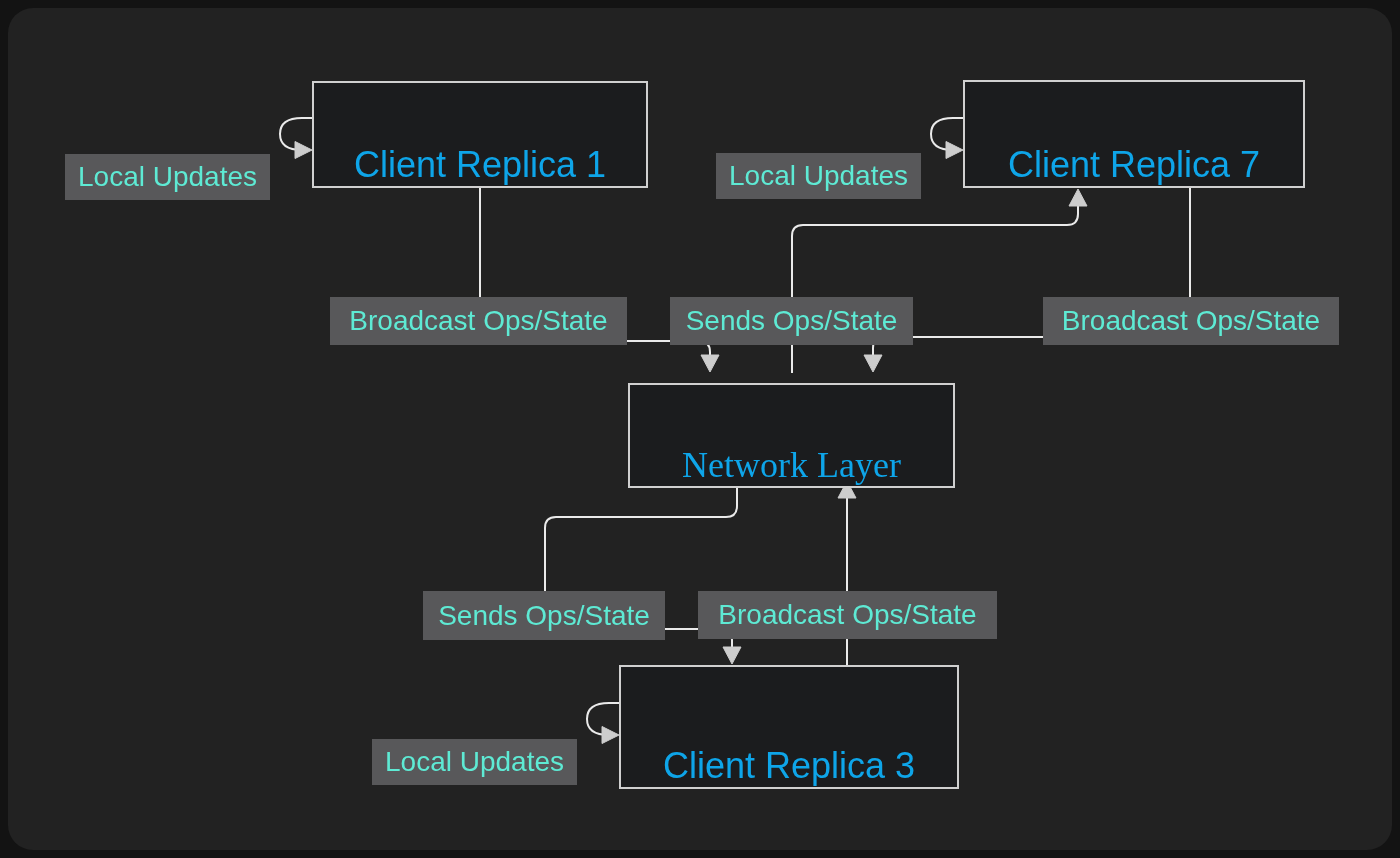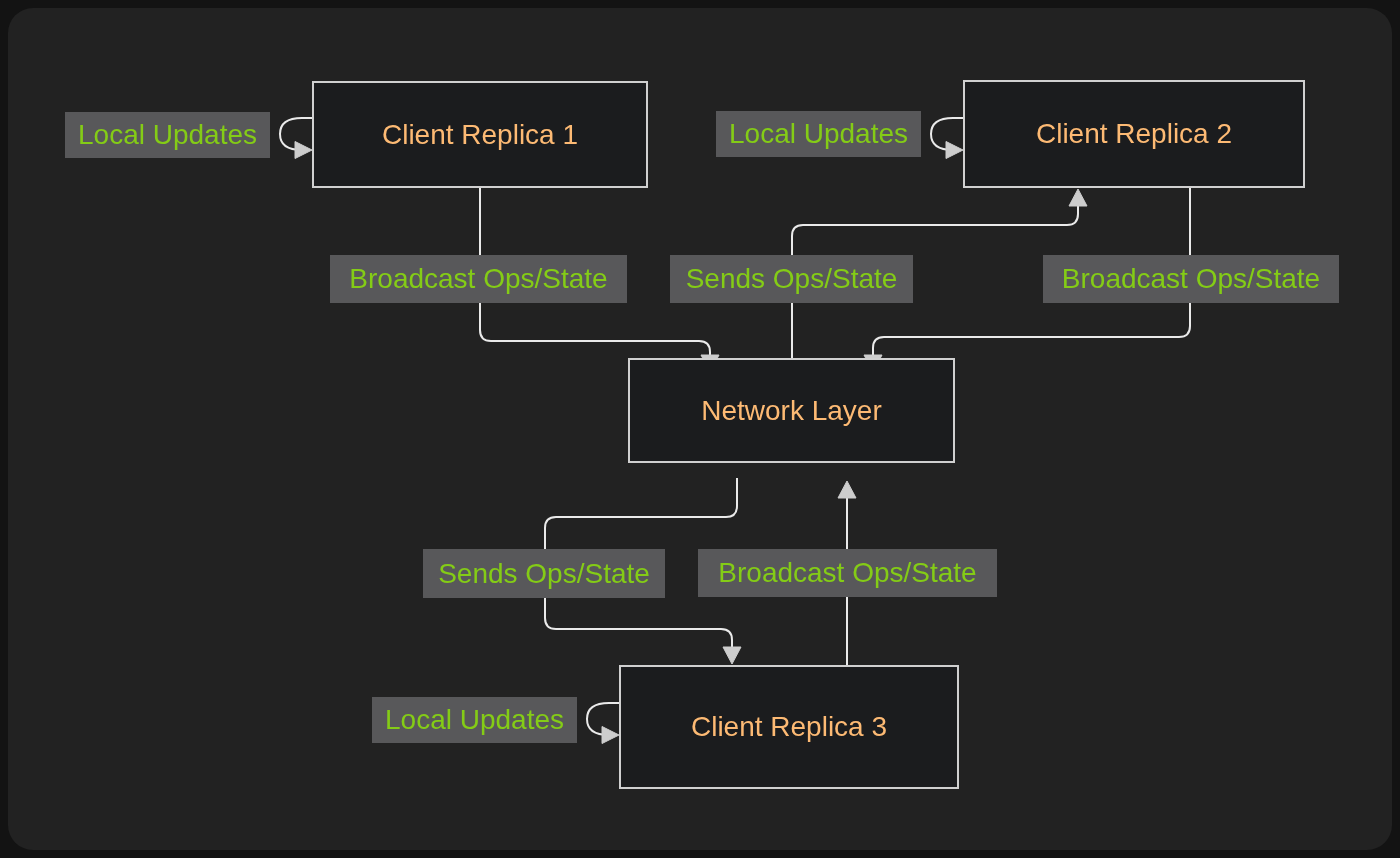--- a/index.html
+++ b/index.html
@@ -47,36 +47,37 @@
     fill: #cdcdcd;
     stroke: #cdcdcd;
     stroke-width: 1px;
   }
   .node {
     position: absolute;
     background: #1b1c1e;
     border: 2px solid #d0d0d0;
     box-sizing: border-box;
     display: flex;
-    align-items: center;
+    align-items: flex-end;
     justify-content: center;
-    color: #fdba74;
-    font-size: 28px;
+    color: #0ea5e9;
+    font-size: 36px;
     white-space: nowrap;
   }
   .edge-label {
     position: absolute;
     background: #58585a;
     box-sizing: border-box;
     display: flex;
     align-items: center;
     justify-content: center;
-    color: #84cc16;
+    color: #5eead4;
     font-size: 28px;
     white-space: nowrap;
+    margin-top: 42px;
   }
 </style>
 </head>
 <body>
 
 <div class="page">
   <div class="canvas"></div>
 
   <div class="layer">
 
@@ -105,24 +106,24 @@
 
       <path class="edge" d="M 847 665 L 847 497"></path>
       <polygon class="arrow" points="847,481 838,498 856,498"></polygon>
     </svg>
 
     <div class="node" style="left:312px; top:81px; width:336px; height:107px;">
       <span>Client Replica 1</span>
     </div>
 
     <div class="node" style="left:963px; top:80px; width:342px; height:108px;">
-      <span>Client Replica 2</span>
+      <span>Client Replica 7</span>
     </div>
 
-    <div class="node" style="left:628px; top:358px; width:327px; height:105px;">
+    <div class="node" style="left:628px; top:383px; width:327px; height:105px;font-family:Liberation Serif, serif;">
       <span>Network Layer</span>
     </div>
 
     <div class="node" style="left:619px; top:665px; width:340px; height:124px;">
       <span>Client Replica 3</span>
     </div>
 
     <div class="edge-label" style="left:65px; top:112px; width:205px; height:46px;">Local Updates</div>
 
     <div class="edge-label" style="left:716px; top:111px; width:205px; height:46px;">Local Updates</div>

